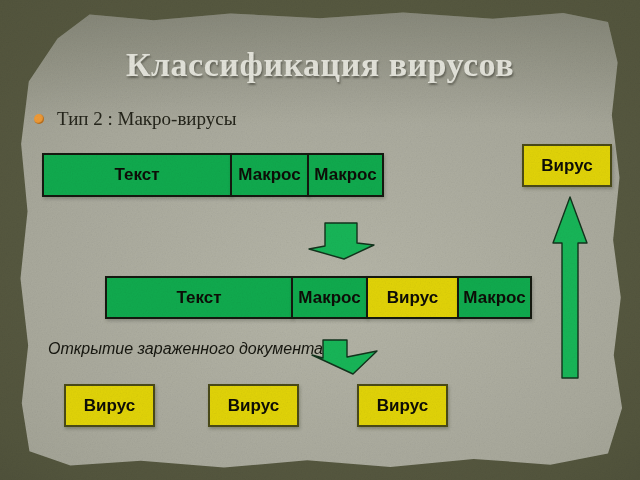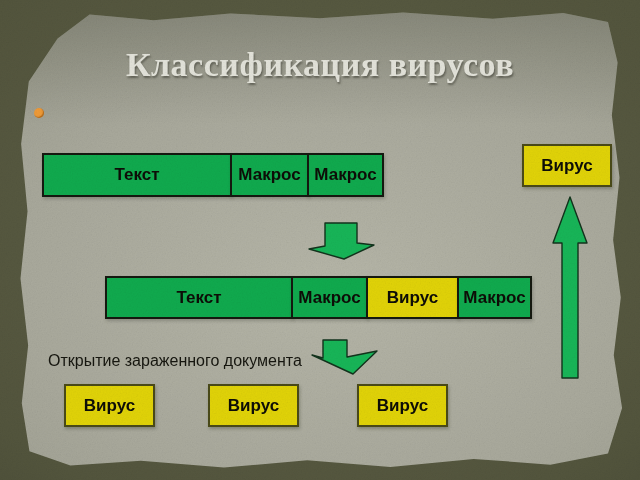--- a/index.html
+++ b/index.html
@@ -59,20 +59,21 @@
 
 <div class="stage">
   <div class="paper"></div>
 
   <div class="content">
 
     <h1 class="title">Классификация вирусов</h1>
 
     <div class="bullet-row">
       <span class="dot"></span>
+      <span class="bullet-text">Тип 2 : Макро-вирусы</span>
     </div>
 
     <div class="bar" style="left:42px;top:153px;">
       <div class="cell" style="width:190px">Текст</div>
       <div class="cell" style="width:79px">Макрос</div>
       <div class="cell" style="width:77px">Макрос</div>
     </div>
 
     <div class="vbox" style="left:522px;top:144px;width:90px;">Вирус</div>
 
@@ -80,21 +81,21 @@
       <polygon points="20,3 52,3 52,23 69,25 39,39 4,29 20,26"></polygon>
     </svg>
 
     <div class="bar" style="left:105px;top:276px;">
       <div class="cell" style="width:188px;height:43px">Текст</div>
       <div class="cell" style="width:77px;height:43px">Макрос</div>
       <div class="cell yellow" style="width:93px;height:43px">Вирус</div>
       <div class="cell" style="width:75px;height:43px">Макрос</div>
     </div>
 
-    <div class="flow-label" style="left:48px;top:352px;">Открытие зараженного документа</div>
+    <div class="flow-label" style="left:48px;top:340px;font-style:italic;">Открытие зараженного документа</div>
     <svg class="arrow-svg" style="left:308px;top:336px;" width="74" height="42" viewBox="0 0 74 42">
       <polygon points="15,4 39,4 39,21 69,15 45,38 4,19 15,22"></polygon>
     </svg>
 
     <div class="vbox" style="left:64px;top:384px;width:91px;">Вирус</div>
     <div class="vbox" style="left:208px;top:384px;width:91px;">Вирус</div>
     <div class="vbox" style="left:357px;top:384px;width:91px;">Вирус</div>
 
     <svg class="arrow-svg" style="left:548px;top:192px;" width="48" height="192" viewBox="0 0 48 192">
       <polygon points="22,5 39,51 30,51 30,186 14,186 14,51 5,51"></polygon>

